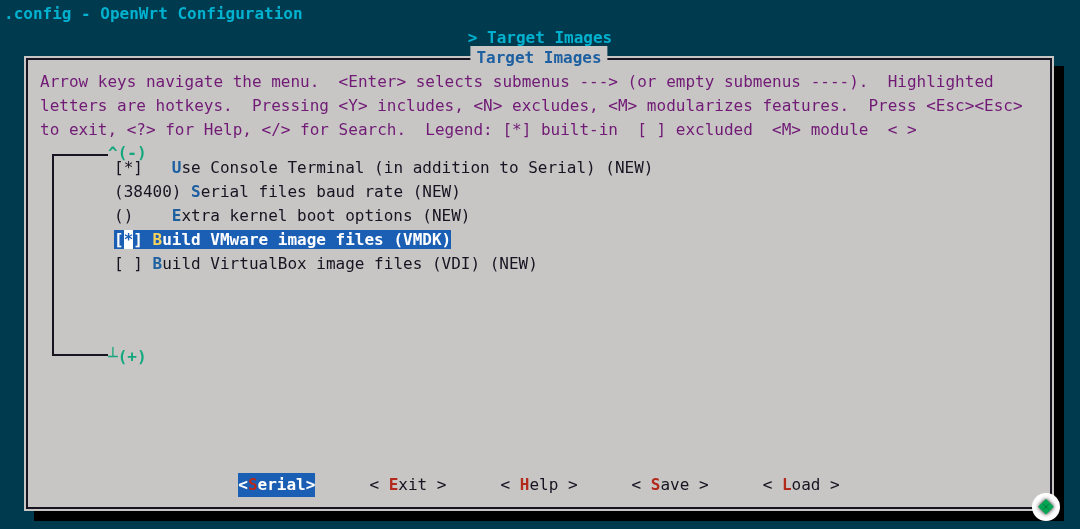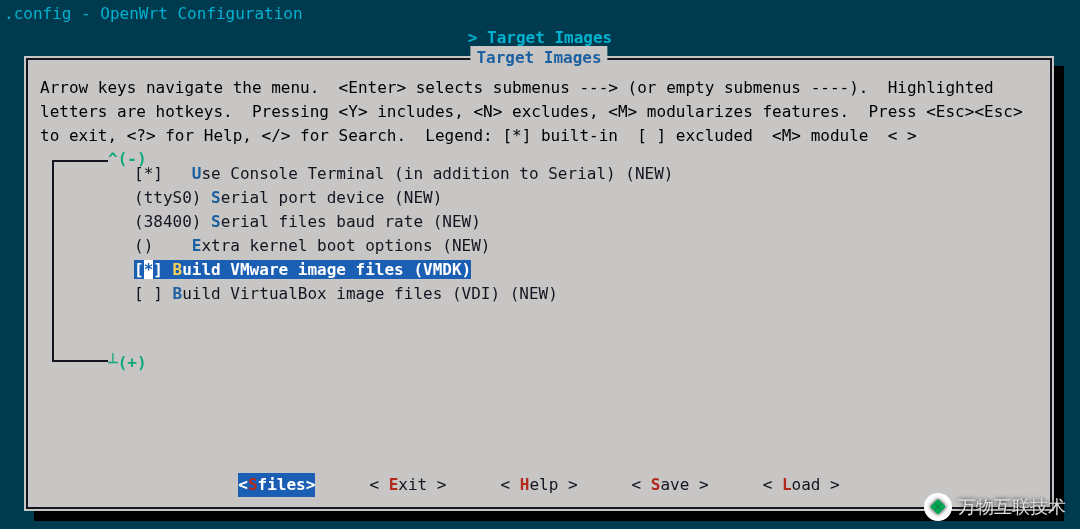--- a/index.html
+++ b/index.html
@@ -14,21 +14,21 @@
     background: #003a4f;
     font-family: "DejaVu Sans Mono", "Consolas", "Menlo", monospace;
     font-size: 16px;
     line-height: 24px;
     color: #171421;
     position: relative;
     padding: 2px 4px;
   }
   .titlebar {
     color: #00b2cf;
-    font-weight: normal;
+    font-weight: bold;
   }
   .breadcrumb {
     color: #00b2cf;
     font-weight: bold;
     text-align: center;
   }
   .bc-sym { color: #00b2cf; }
 
   
   .shadow {
@@ -61,22 +61,22 @@
     position: absolute;
     top: -12px;
     left: 50%;
     transform: translateX(-50%);
     background: #c8c6c5;
     padding: 0 6px;
     color: #1c60a1;
     font-weight: bold;
   }
   .help-text {
-    padding: 18px 14px 2px 14px;
-    color: #000000;
+    padding: 12px 14px 2px 14px;
+    color: #701a75;
     white-space: pre-wrap;
   }
 
   
   .list-box {
     position: relative;
     margin: 0 10px 0 26px;
     height: 222px;
     box-sizing: border-box;
   }
@@ -106,21 +106,20 @@
     padding: 0 0px;
   }
   .ind-up { top: -3px; }
   .ind-down { bottom: -3px; }
 
   .menu-items {
     position: absolute;
     left: 62px;
     top: 12px;
     right: 10px;
-    margin-left: 20px;
   }
   .menu-row {
     white-space: pre;
     color: #171421;
   }
   .hotkey {
     color: #1c60a1;
     font-weight: bold;
   }
   .row-sel {
@@ -207,34 +206,32 @@
 
     <div class="list-box">
       <div class="list-border"></div>
       <div class="list-top"></div>
       <div class="list-bottom"></div>
       <div class="indicator ind-up">^(-)</div>
       <div class="indicator ind-down">┴(+)</div>
 
       <div class="menu-items">
         <div class="menu-row"><span>[*]</span><span>   </span><span class="hotkey">U</span><span>se Console Terminal (in addition to Serial) (NEW)</span></div>
-        <div class="menu-row"><span>(ttyS0)</span><span> </span><span class="hotkey">S</span><span>erial port device (NEW)</span></div>
         <div class="menu-row"><span>(38400)</span><span> </span><span class="hotkey">S</span><span>erial files baud rate (NEW)</span></div>
         <div class="menu-row"><span>()</span><span>    </span><span class="hotkey">E</span><span>xtra kernel boot options (NEW)</span></div>
         <div class="menu-row"><span class="row-sel">[<span class="sel-mark">*</span>] <span class="hotkey">B</span><span>uild VMware image files (VMDK)</span></span></div>
         <div class="menu-row"><span>[ ]</span><span> </span><span class="hotkey">B</span><span>uild VirtualBox image files (VDI) (NEW)</span></div>
       </div>
     </div>
 
     <div class="button-bar">
-      <span class="btn btn-active">&lt;<span class="red">S</span><span>files</span>&gt;</span>
+      <span class="btn btn-active">&lt;<span class="red">S</span><span>erial</span>&gt;</span>
       <span class="btn">&lt; <span class="red">E</span><span>xit</span> &gt;</span>
       <span class="btn">&lt; <span class="red">H</span><span>elp</span> &gt;</span>
       <span class="btn">&lt; <span class="red">S</span><span>ave</span> &gt;</span>
       <span class="btn">&lt; <span class="red">L</span><span>oad</span> &gt;</span>
     </div>
   </div>
 
   <div class="watermark">
     <span class="wm-logo">❖</span>
-    <span>万物互联技术</span>
   </div>
 </div>
 
 </body></html>

